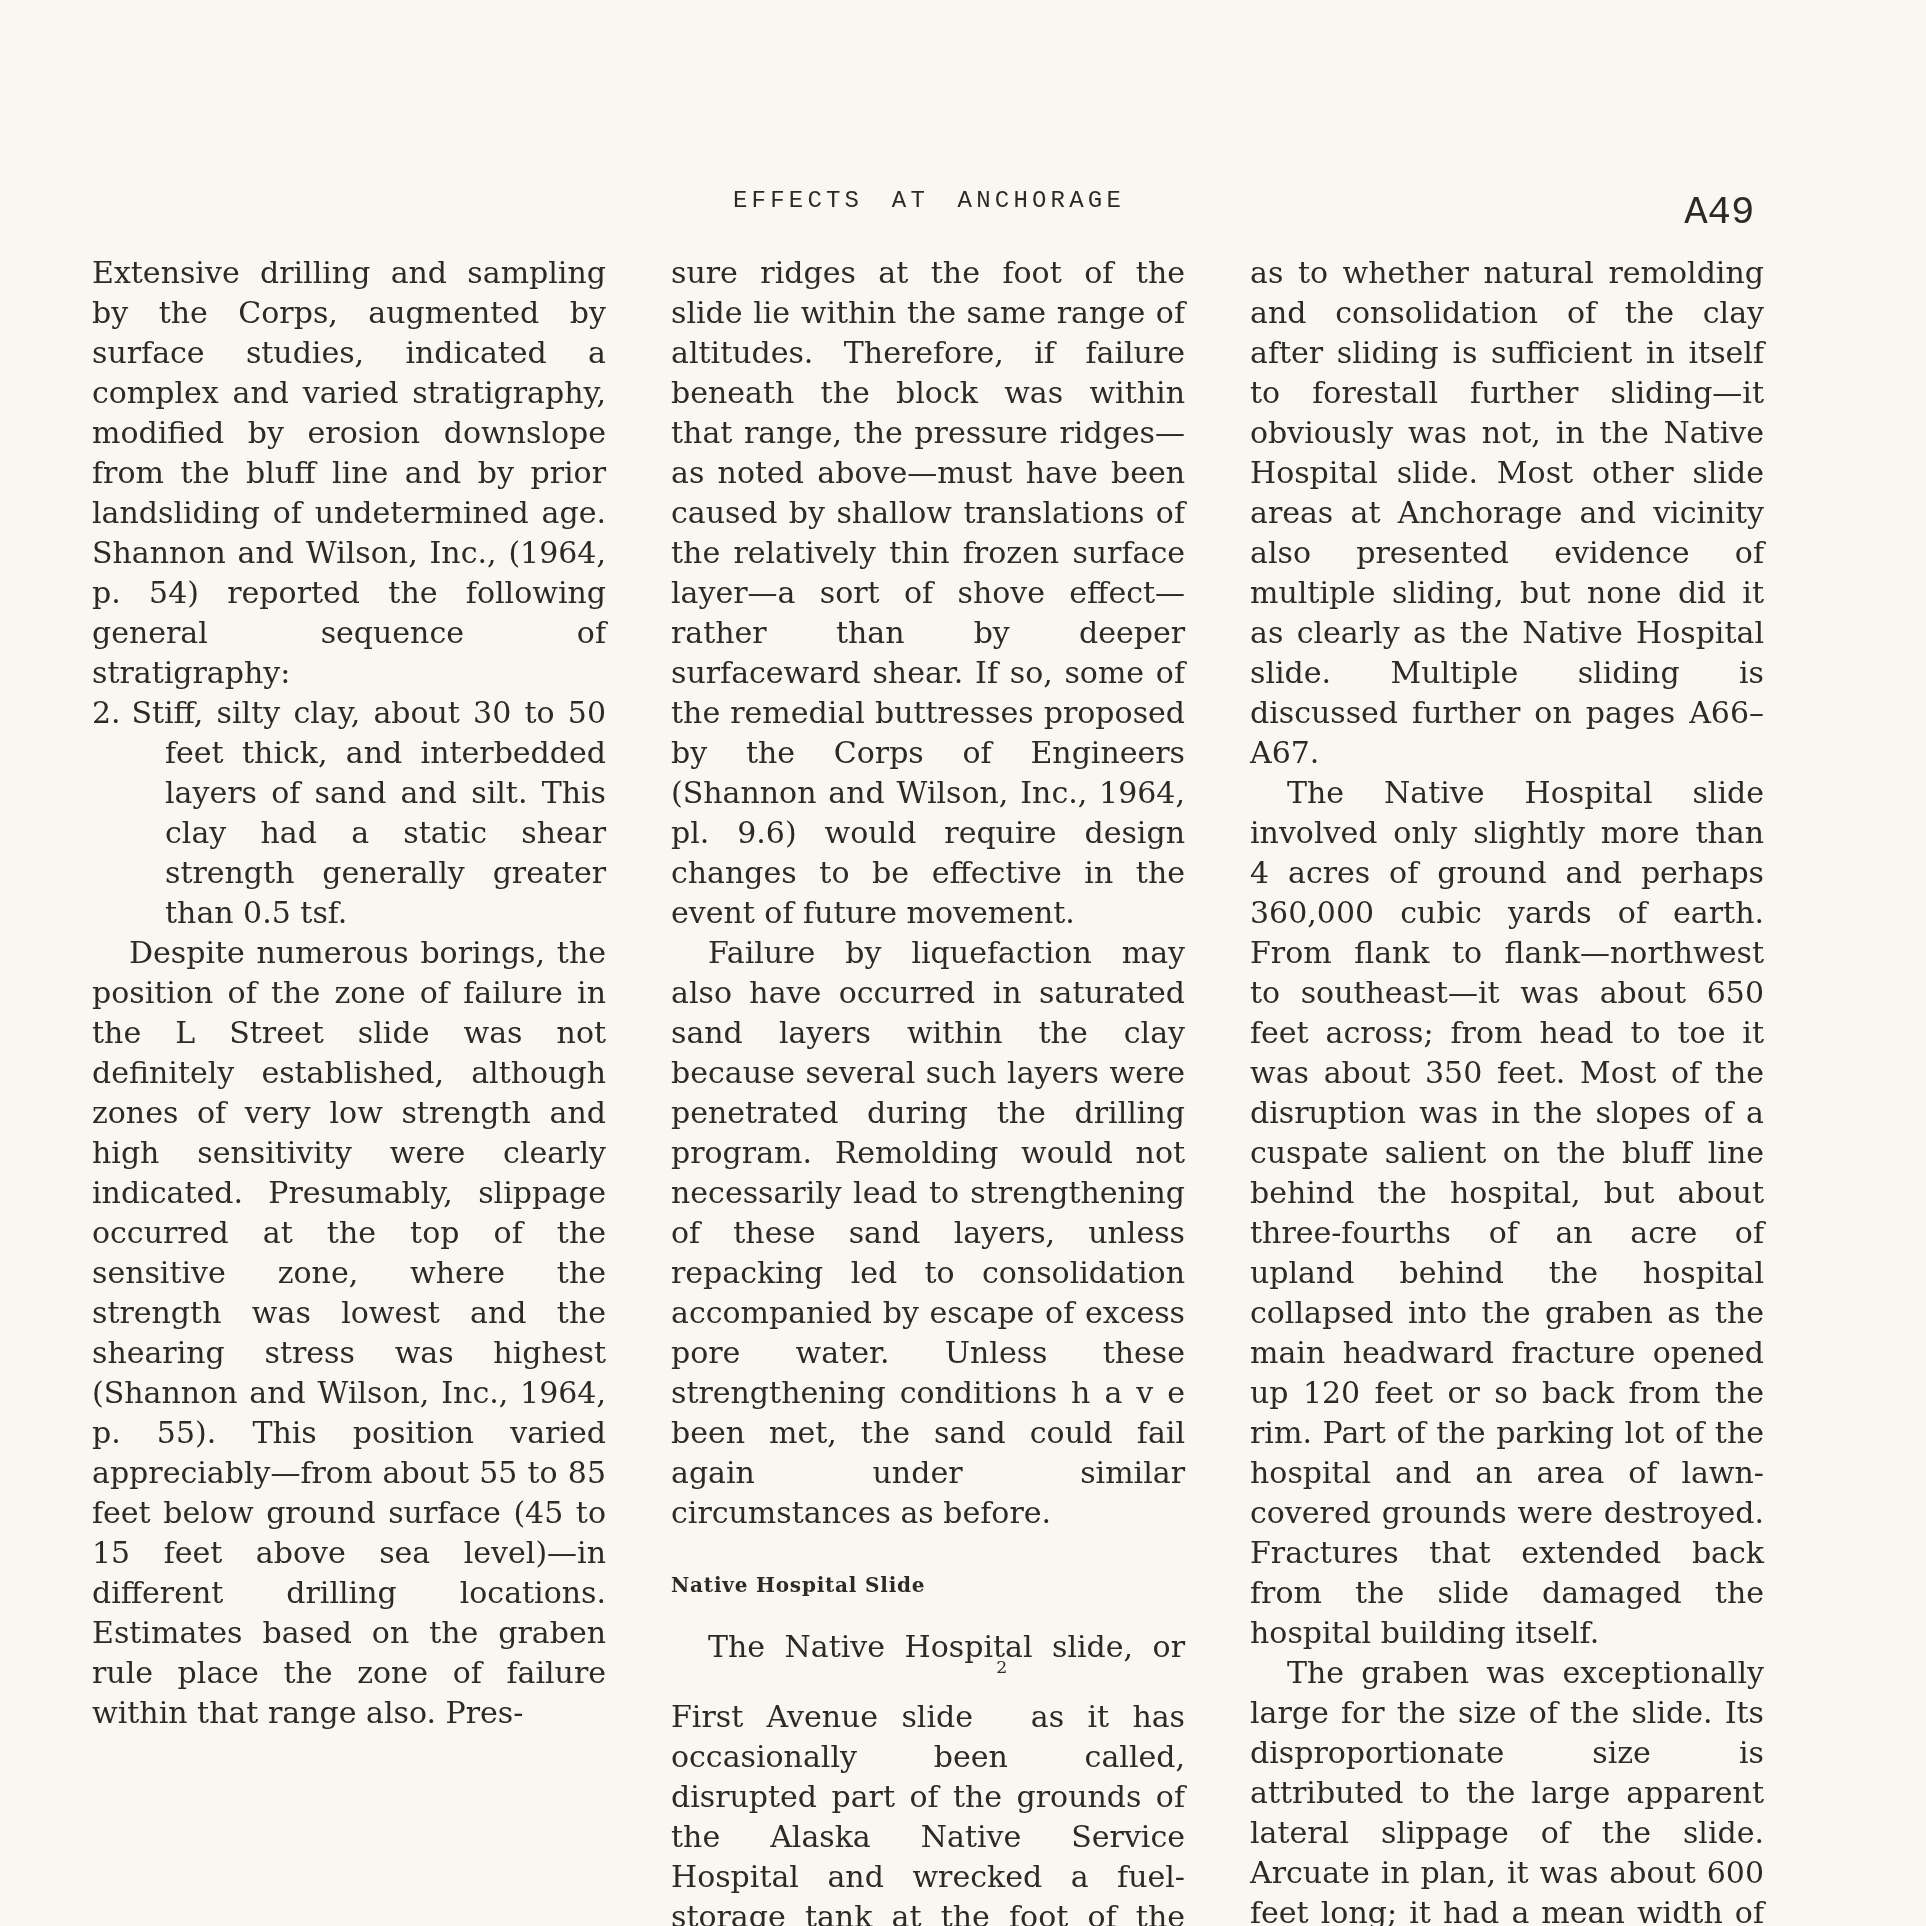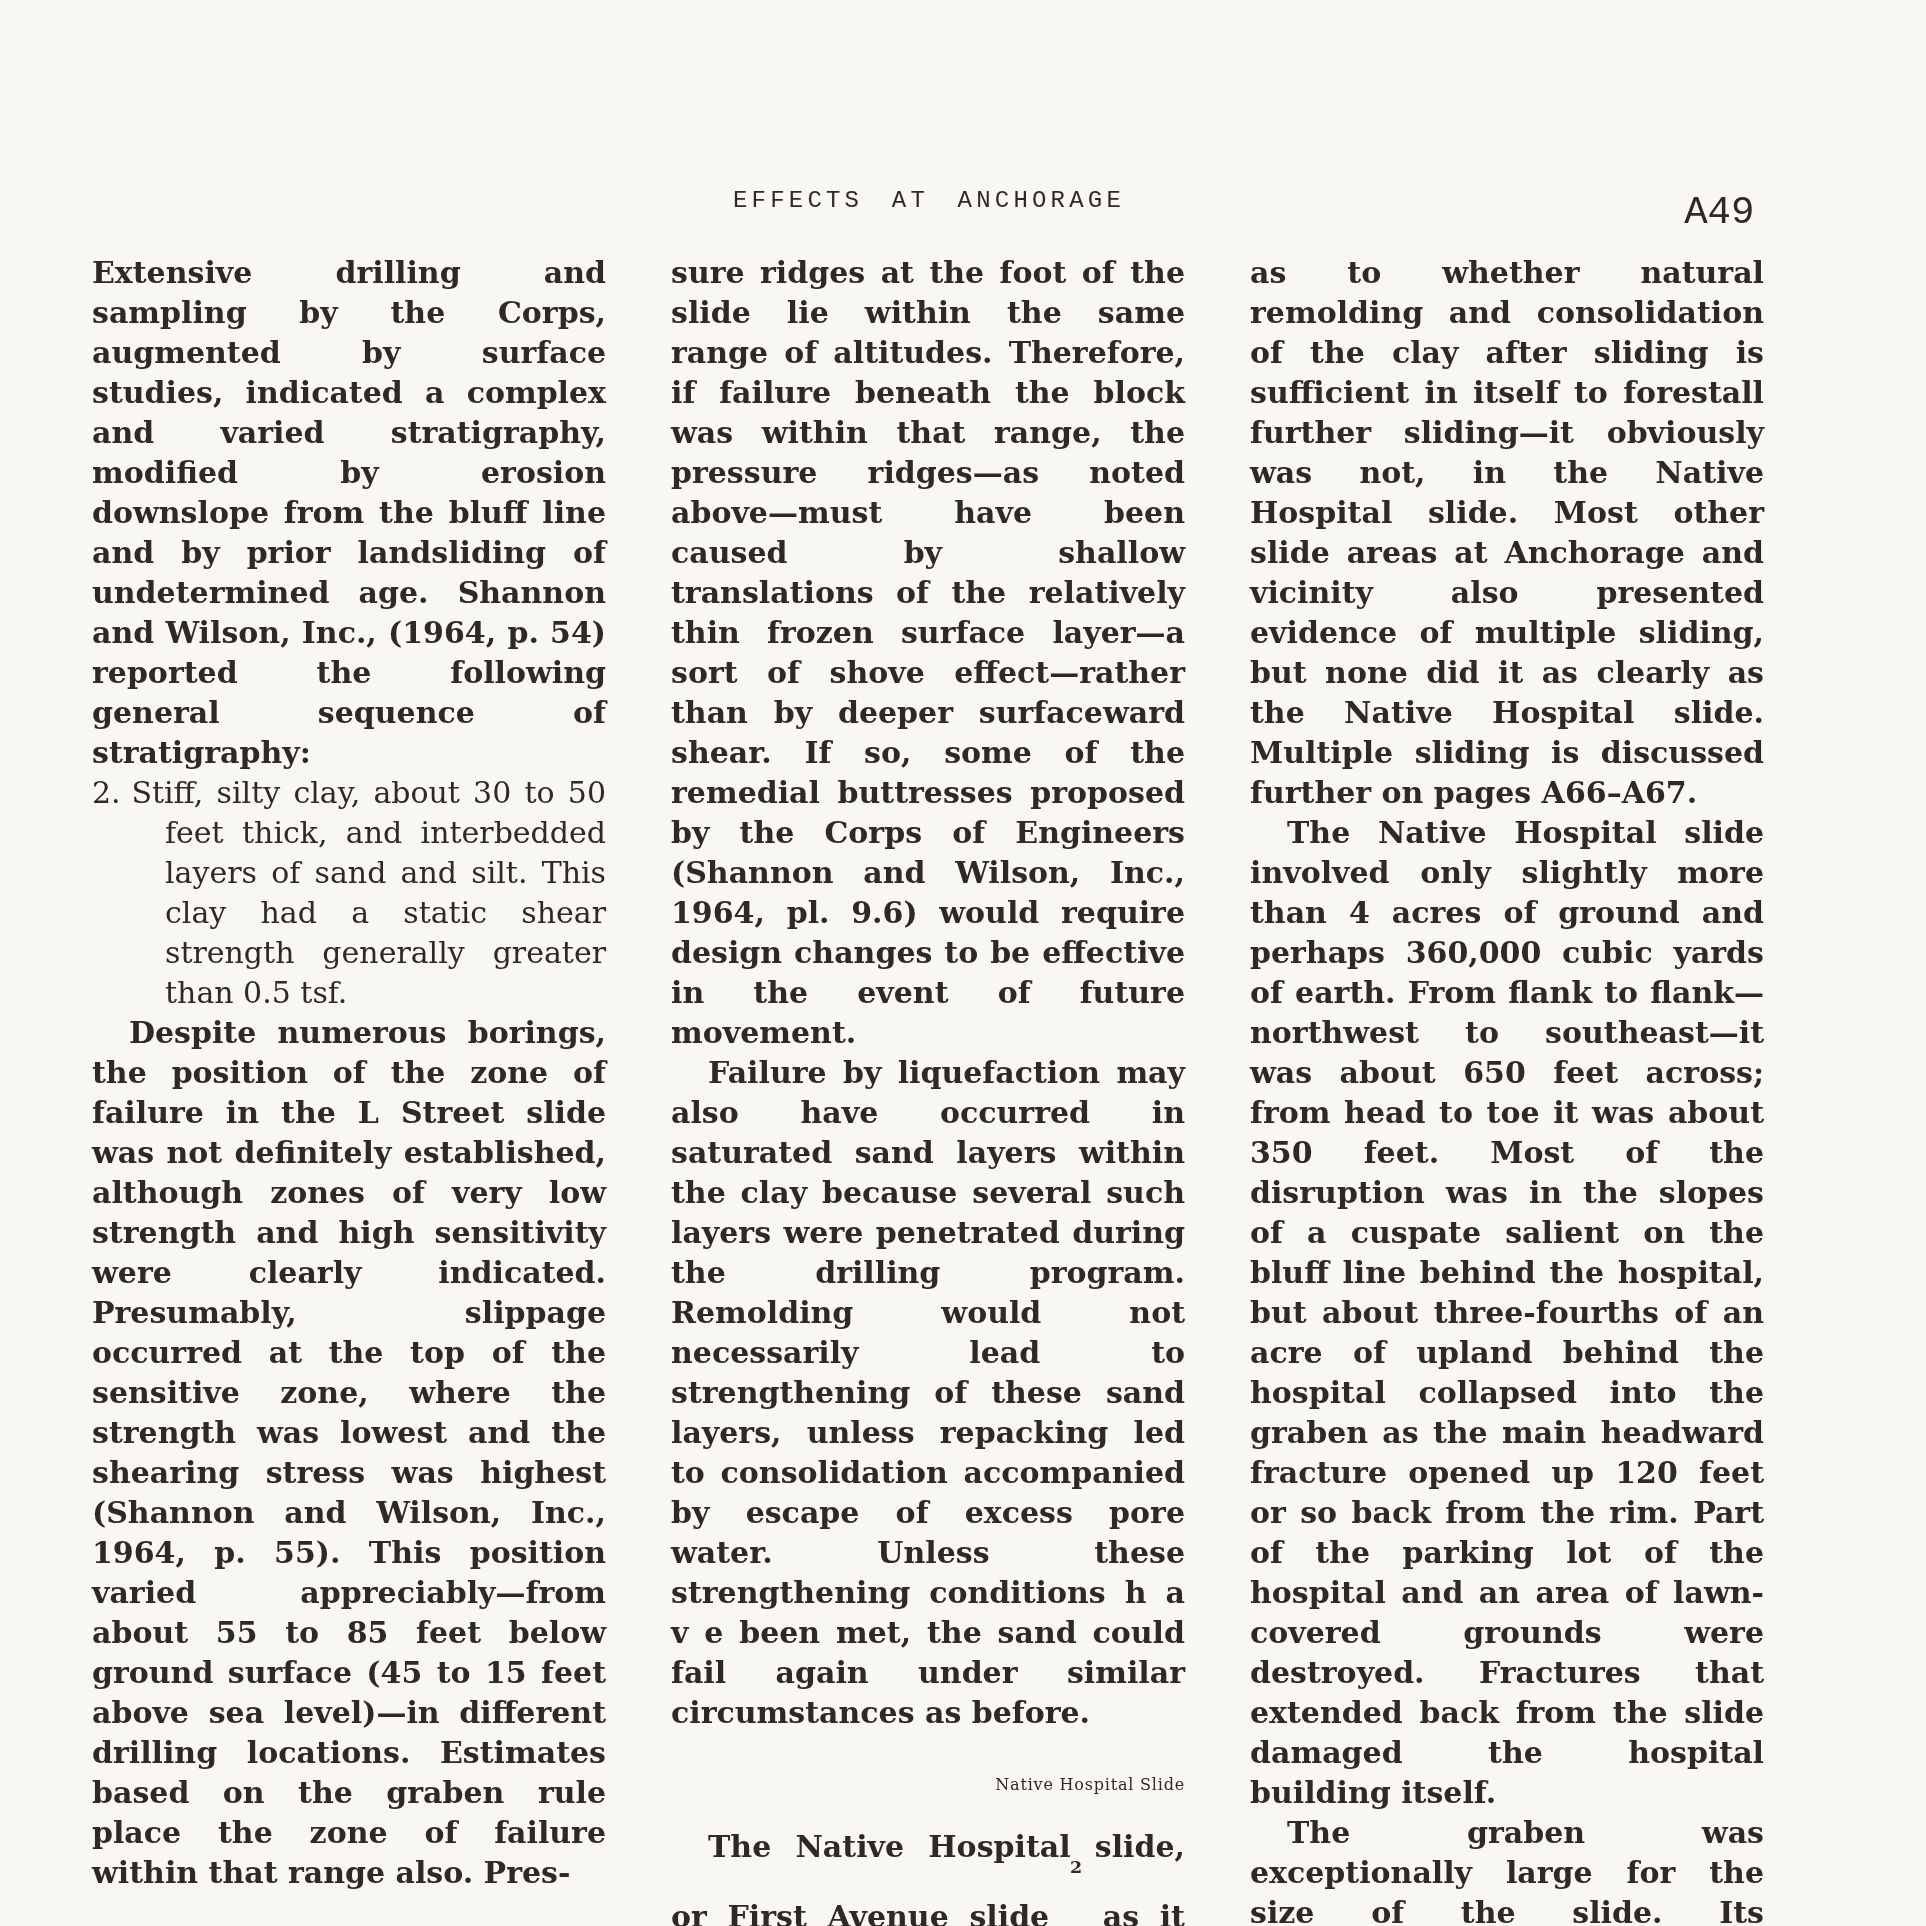--- a/index.html
+++ b/index.html
@@ -47,33 +47,33 @@
     margin-top: 10.8px;
     display: grid;
     grid-template-columns: 514px 514px 514px;
     column-gap: 65px;
   }
   .column {
     font-size: 30px;
     line-height: 40px;
     text-align: justify;
   }
-  .para { margin: 0; font-weight: bold; }
+  .para { margin: 0; }
   .para.indent { text-indent: 37px; }
   .list-item {
     margin: 0;
     padding-left: 73px;
     text-indent: -73px;
   }
   .li-num { margin-right: 10.8px; }
   .subhead {
     margin: 32px 0 22.3px 0;
-    font-size: 16px;
-    font-weight: normal;
-    text-align: right;
+    font-size: 20px;
+    font-weight: bold;
+    text-align: left;
     letter-spacing: 0.8px;
   }
   sup {
     font-size: 58%;
     line-height: 0;
     vertical-align: 6ex;
   }
 </style>
 </head>
 <body>

